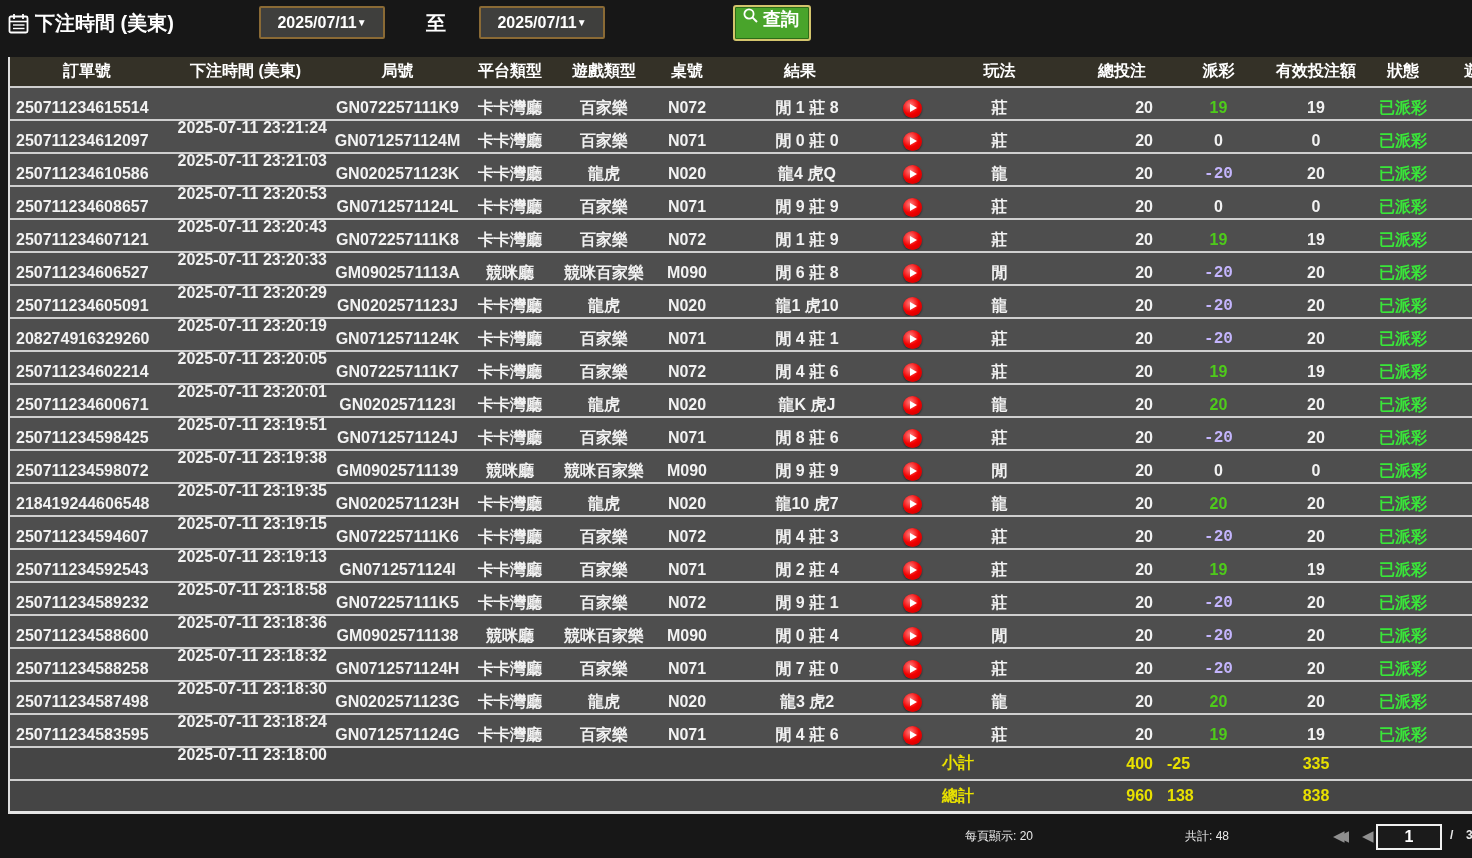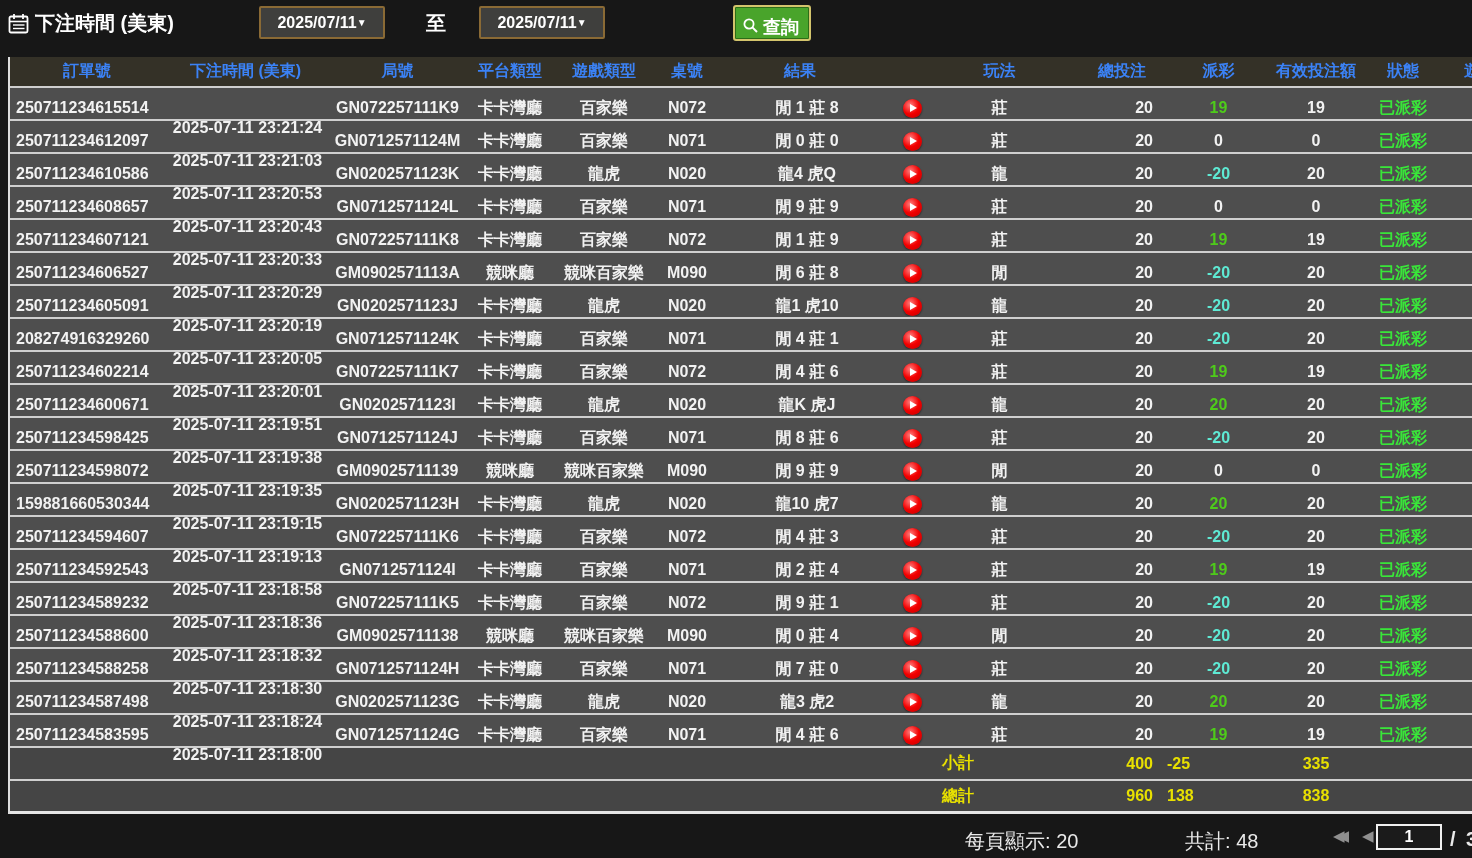--- a/index.html
+++ b/index.html
@@ -14,57 +14,57 @@
   .page-title { color:#ffffff; font-size:20px; font-weight:bold; }
   .date-select { position:absolute; top:6px; width:126px; height:33px; background:#3f3f3d;
     border:2px solid #8a6a35; border-radius:2px; display:flex; align-items:center;
     justify-content:center; color:#fff; font-size:16px; font-weight:bold; cursor:pointer; }
   .date-from { left:259px; } .date-to { left:479px; }
   .caret { font-size:10px; color:#fff; }
   .to-label { position:absolute; left:426px; top:10px; color:#fff; font-size:20px; font-weight:bold; }
   .search-btn { position:absolute; left:733px; top:5px; height:36px; padding:0 10px 0 7px;
     background:#49a42b; border:2px solid #d3c46c; border-radius:3px;
     box-shadow:inset 0 0 0 1px #2c6d18; color:#fff; font-size:18px; font-weight:bold;
-    display:flex; align-items:flex-end; gap:4px; cursor:pointer;
+    display:flex; align-items:flex-start; gap:4px; cursor:pointer;
     font-family:"Liberation Sans","DejaVu Sans",sans-serif; }
 
   
   :root { --cols:154px 163px 141px 84px 104px 62px 164px 60px 115px 110px 103px 92px 82px 90px; }
   .table { position:absolute; left:8px; top:57px; width:1464px; overflow:hidden;
     border-left:2px solid #dedede; }
   .thead, .trow, .summary-row { display:grid; grid-template-columns:var(--cols); width:1530px;
     align-items:center; border-bottom:2px solid #cfcfcf; }
   .thead { height:31px; background:#343127; }
-  .hcell { color:#3b82f6; font-size:16px; font-weight:bold; text-align:center; white-space:nowrap; }
+  .hcell { color:#ffffff; font-size:16px; font-weight:bold; text-align:center; white-space:nowrap; }
   .hcell.c14 { text-align:left; padding-left:20px; }
   .hcell.c10 { padding-left:20px; }
   .trow { height:33px; background:#4e4e4e; color:#f2f2f2; font-size:16px; font-weight:bold; }
   .cell { text-align:center; white-space:nowrap; overflow:hidden; }
   .cell.c1 { text-align:left; padding-left:6px; }
-  .cell.c2 { text-align:center; padding-left:4px;margin-top:40px; }
+  .cell.c2 { text-align:right; padding-left:4px;margin-top:40px; }
   .cell.c7 { padding-left:14px; }
   .cell.c10 { text-align:right; padding-right:14px; }
-  .pos { color:#4ecb1a; } .neg { color:#5eead4; } .zero { color:#f2f2f2; }
+  .pos { color:#4ecb1a; } .neg { color:#c4b5fd;font-family:Liberation Mono, monospace; } .zero { color:#f2f2f2; }
   .status-paid { color:#39e639; }
   .play-icon { display:inline-flex; align-items:center; justify-content:center;
     width:19px; height:19px; border-radius:50%; cursor:pointer; vertical-align:middle;
     background:radial-gradient(circle at 38% 32%, #ff8080 0%, #f20000 50%, #c00000 100%);
     box-shadow:0 1px 2px rgba(0,0,0,.5); }
   .play-icon::after { content:""; display:block; margin-left:2px;
     border-left:7px solid #fff; border-top:4.5px solid transparent; border-bottom:4.5px solid transparent; }
   .summary-row { height:33px; background:#454545; color:#e8e000; font-size:16px; font-weight:bold; }
   .summary-row.total { border-bottom:3px solid #e6e6e6; }
   .sum-label { grid-column:9; text-align:left; }
   .sum-bet { grid-column:10; text-align:right; padding-right:14px; }
   .sum-payout { grid-column:11; text-align:left; }
   .sum-valid { grid-column:12; text-align:center; }
 
   
   .pagination { position:absolute; left:0; top:818px; width:1472px; height:40px; }
-  .pg-text { position:absolute; top:10px; color:#eaeaea; font-size:20px; white-space:nowrap; }
+  .pg-text { position:absolute; top:10px; color:#eaeaea; font-size:12px; white-space:nowrap; }
   .pg-perpage { left:965px; } .pg-total { left:1185px; }
   .pg-arrow { position:absolute; top:9px; color:#8f8f8f; font-size:15px; cursor:pointer; }
   .pg-first { left:1333px; letter-spacing:-7px; }
   .pg-prev { left:1362px; }
   .page-input { position:absolute; left:1376px; top:6px; width:66px; height:26px;
     background:#1b1b1b; border:2px solid #f0f0f0; color:#fff; font-size:16px; font-weight:bold;
     text-align:center; font-family:"Liberation Sans","DejaVu Sans",sans-serif; }
   .pg-slash { left:1450px; font-weight:bold; } .pg-pages { left:1466px; font-weight:bold; }
 </style>
 </head>
@@ -310,21 +310,21 @@
           <div class="cell c7">閒 9 莊 9</div>
           <div class="cell c8"><span class="play-icon"></span></div>
           <div class="cell c9">閒</div>
           <div class="cell c10">20</div>
           <div class="cell c11 zero">0</div>
           <div class="cell c12">0</div>
           <div class="cell c13 status-paid">已派彩</div>
           <div class="cell c14"></div>
         </div>
         <div class="trow">
-          <div class="cell c1">159881660530344</div>
+          <div class="cell c1">218419244606548</div>
           <div class="cell c2">2025-07-11 23:19:15</div>
           <div class="cell c3">GN0202571123H</div>
           <div class="cell c4">卡卡灣廳</div>
           <div class="cell c5">龍虎</div>
           <div class="cell c6">N020</div>
           <div class="cell c7">龍10 虎7</div>
           <div class="cell c8"><span class="play-icon"></span></div>
           <div class="cell c9">龍</div>
           <div class="cell c10">20</div>
           <div class="cell c11 pos">20</div>

